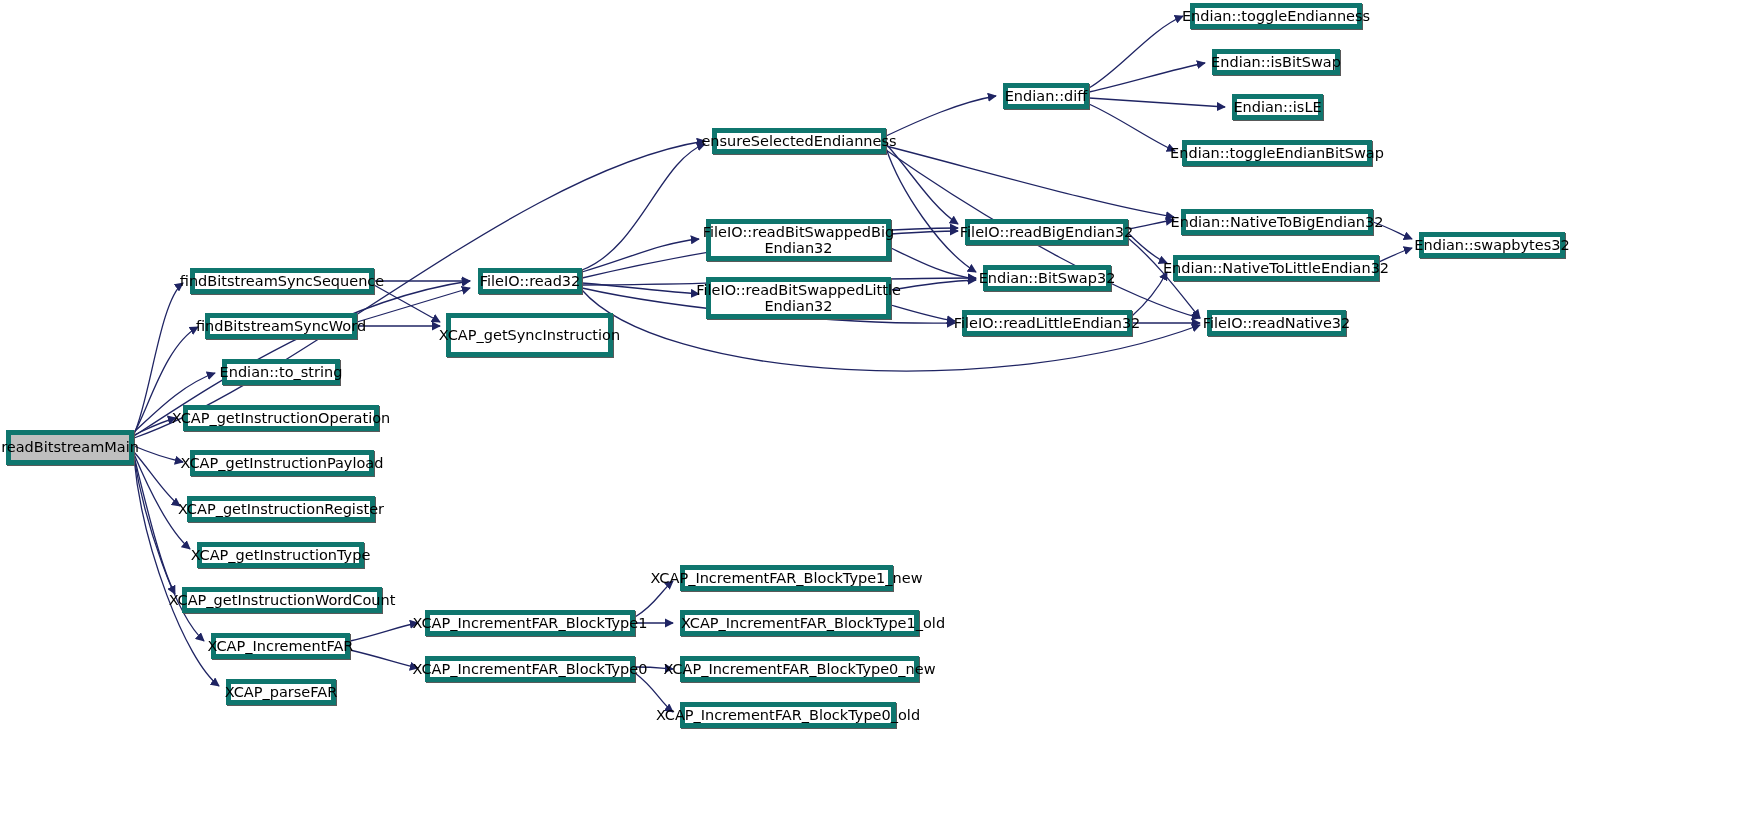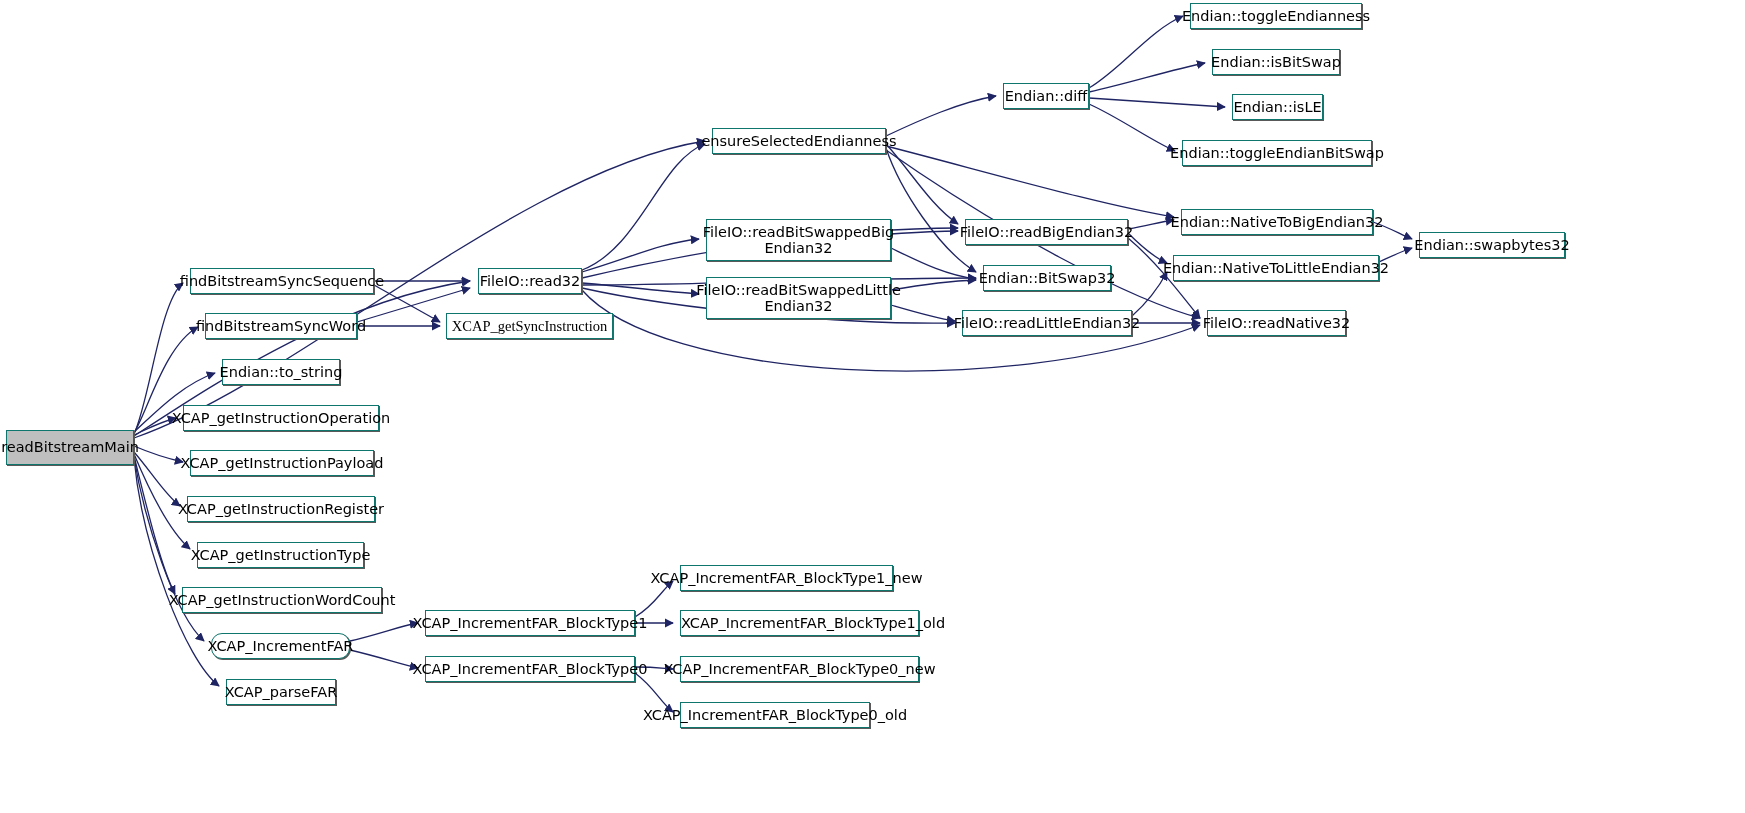--- a/index.html
+++ b/index.html
@@ -18,21 +18,21 @@
   #edges {
     position: absolute;
     left: 0;
     top: 0;
     width: 1745px;
     height: 813px;
   }
   .node {
     position: absolute;
     box-sizing: border-box;
-    border: 1px solid #0f766e;
+    border: 5px solid #0f766e;
     background: #ffffff;
     color: #000000;
     font-size: 14.5px;
     line-height: 1.12;
     display: flex;
     align-items: center;
     justify-content: center;
     text-align: center;
     white-space: pre-line;
     padding: 0 5px;
@@ -107,24 +107,24 @@
   <div id="node-layer">
       <div class="node current" style="left: 6px; top: 430px; width: 128px; height: 35px;">readBitstreamMain</div>
       <div class="node" style="left: 190px; top: 268px; width: 184px; height: 26px;">findBitstreamSyncSequence</div>
       <div class="node" style="left: 205px; top: 313px; width: 152px; height: 26px;">findBitstreamSyncWord</div>
       <div class="node" style="left: 222px; top: 359px; width: 118px; height: 26px;">Endian::to_string</div>
       <div class="node" style="left: 183px; top: 405px; width: 196px; height: 26px;">XCAP_getInstructionOperation</div>
       <div class="node" style="left: 190px; top: 450px; width: 184px; height: 26px;">XCAP_getInstructionPayload</div>
       <div class="node" style="left: 187px; top: 496px; width: 188px; height: 26px;">XCAP_getInstructionRegister</div>
       <div class="node" style="left: 197px; top: 542px; width: 167px; height: 26px;">XCAP_getInstructionType</div>
       <div class="node" style="left: 182px; top: 587px; width: 200px; height: 26px;">XCAP_getInstructionWordCount</div>
-      <div class="node" style="left: 211px; top: 633px; width: 139px; height: 26px; border-radius: 11px;">XCAP_IncrementFAR</div>
+      <div class="node" style="left: 211px; top: 633px; width: 139px; height: 26px;">XCAP_IncrementFAR</div>
       <div class="node" style="left: 226px; top: 679px; width: 110px; height: 26px;">XCAP_parseFAR</div>
       <div class="node" style="left: 478px; top: 268px; width: 104px; height: 26px;">FileIO::read32</div>
-      <div class="node" style="left: 446px; top: 313px; width: 167px; height: 26px; font-family: Liberation Serif, serif;">XCAP_getSyncInstruction</div>
+      <div class="node" style="left: 446px; top: 313px; width: 167px; height: 44px;">XCAP_getSyncInstruction</div>
       <div class="node" style="left: 712px; top: 128px; width: 174px; height: 26px;">ensureSelectedEndianness</div>
       <div class="node" style="left: 706px; top: 219px; width: 185px; height: 42px;">FileIO::readBitSwappedBig
 Endian32</div>
       <div class="node" style="left: 706px; top: 277px; width: 185px; height: 42px;">FileIO::readBitSwappedLittle
 Endian32</div>
       <div class="node" style="left: 965px; top: 219px; width: 163px; height: 26px;">FileIO::readBigEndian32</div>
       <div class="node" style="left: 983px; top: 265px; width: 128px; height: 26px;">Endian::BitSwap32</div>
       <div class="node" style="left: 962px; top: 310px; width: 170px; height: 26px;">FileIO::readLittleEndian32</div>
       <div class="node" style="left: 1003px; top: 83px; width: 86px; height: 26px;">Endian::diff</div>
       <div class="node" style="left: 1181px; top: 209px; width: 192px; height: 26px;">Endian::NativeToBigEndian32</div>
@@ -133,15 +133,15 @@
       <div class="node" style="left: 1190px; top: 3px; width: 172px; height: 26px;">Endian::toggleEndianness</div>
       <div class="node" style="left: 1212px; top: 49px; width: 128px; height: 26px;">Endian::isBitSwap</div>
       <div class="node" style="left: 1232px; top: 94px; width: 91px; height: 26px;">Endian::isLE</div>
       <div class="node" style="left: 1182px; top: 140px; width: 190px; height: 26px;">Endian::toggleEndianBitSwap</div>
       <div class="node" style="left: 1419px; top: 232px; width: 146px; height: 26px;">Endian::swapbytes32</div>
       <div class="node" style="left: 425px; top: 610px; width: 210px; height: 26px;">XCAP_IncrementFAR_BlockType1</div>
       <div class="node" style="left: 425px; top: 656px; width: 210px; height: 26px;">XCAP_IncrementFAR_BlockType0</div>
       <div class="node" style="left: 680px; top: 565px; width: 213px; height: 26px;">XCAP_IncrementFAR_BlockType1_new</div>
       <div class="node" style="left: 680px; top: 610px; width: 239px; height: 26px; padding-left: 32px;">XCAP_IncrementFAR_BlockType1_old</div>
       <div class="node" style="left: 680px; top: 656px; width: 239px; height: 26px;">XCAP_IncrementFAR_BlockType0_new</div>
-      <div class="node" style="left: 680px; top: 702px; width: 190px; height: 26px;">XCAP_IncrementFAR_BlockType0_old</div>
+      <div class="node" style="left: 680px; top: 702px; width: 216px; height: 26px;">XCAP_IncrementFAR_BlockType0_old</div>
     </div>
 </div>
 
 </body></html>

